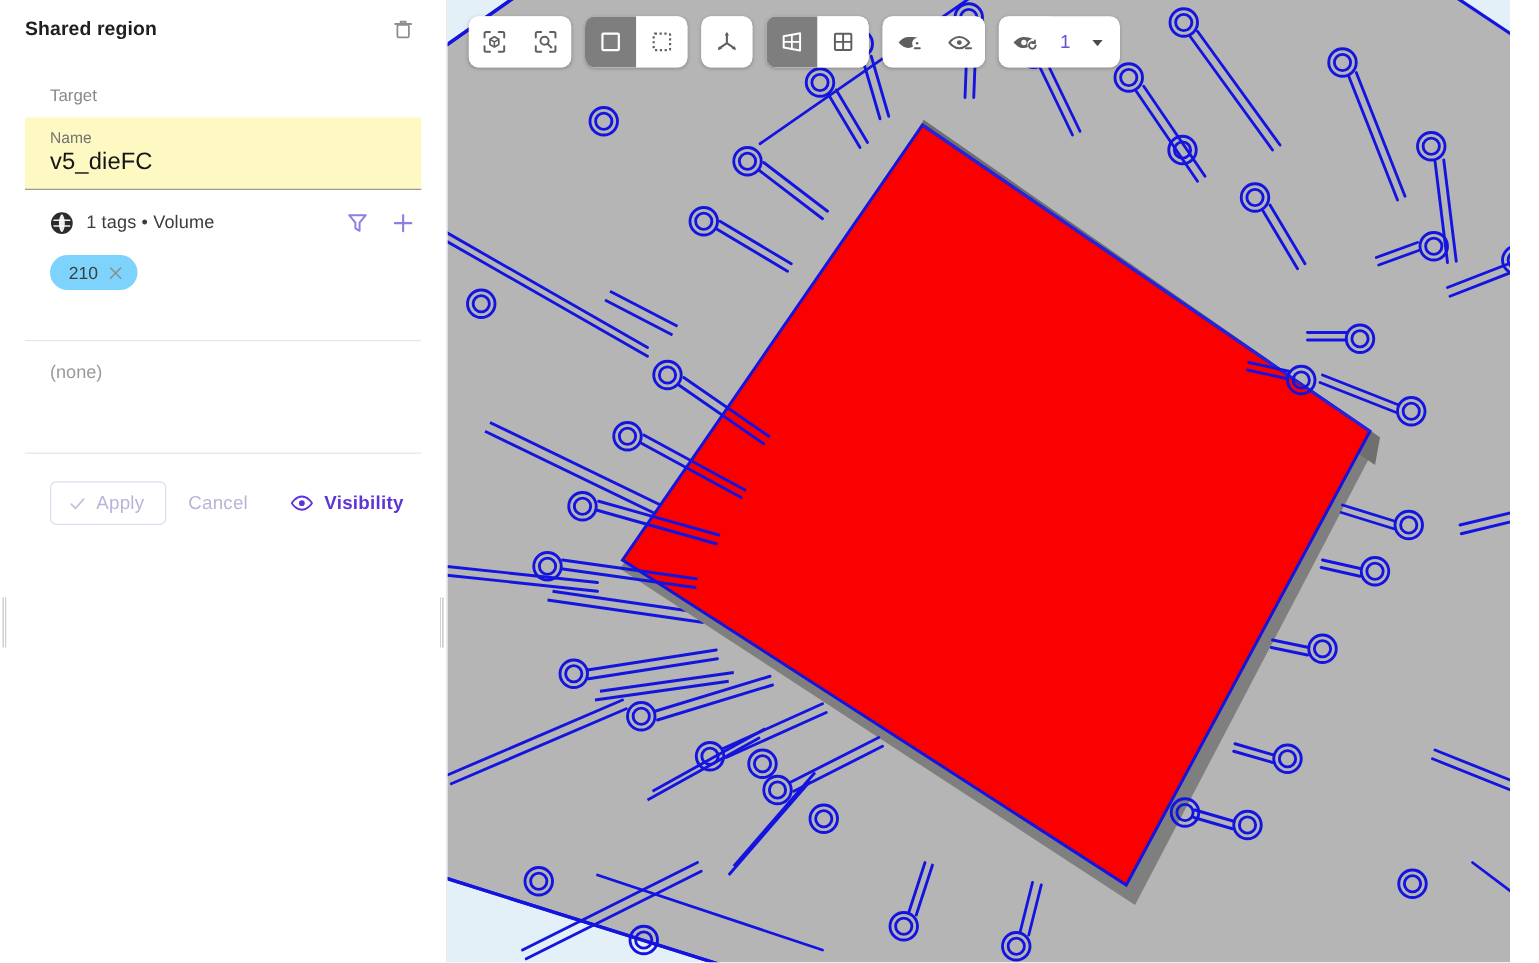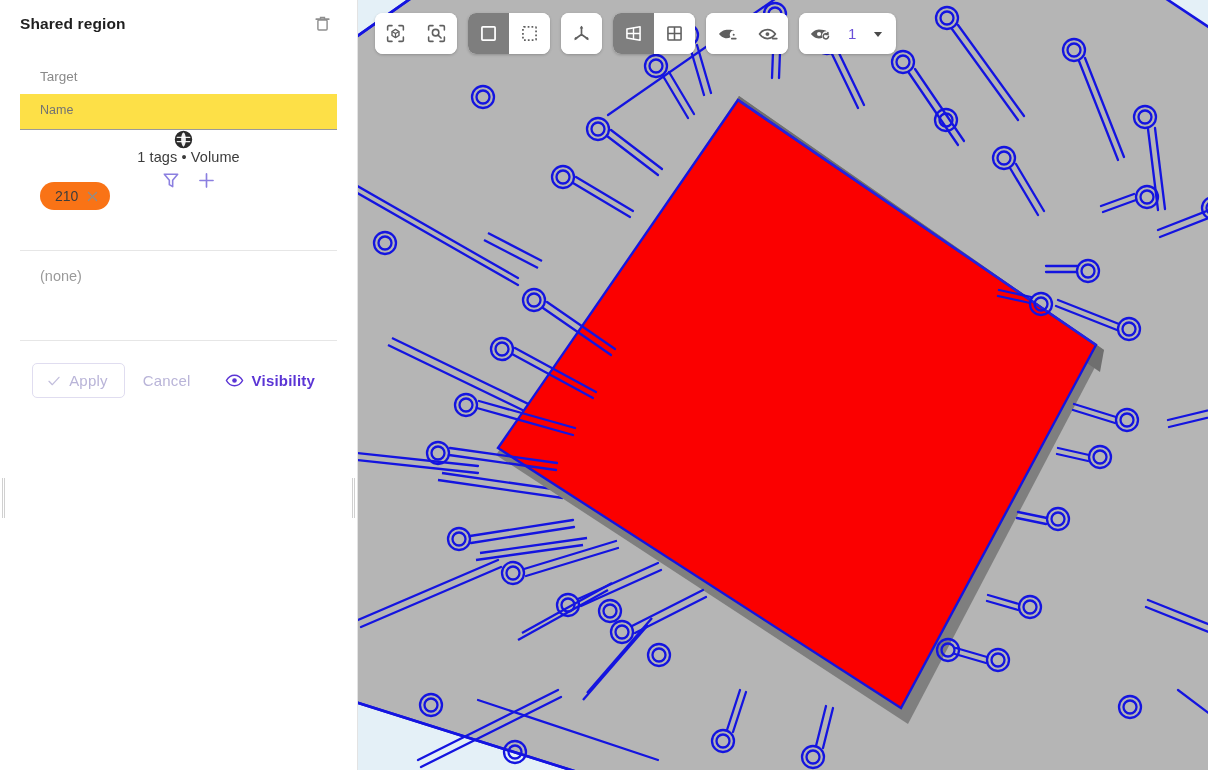--- a/index.html
+++ b/index.html
@@ -34,65 +34,65 @@
     display: flex; align-items: center; justify-content: center;
     border-radius: 50%; cursor: pointer; background: transparent; border: none;
   }
 
   
   .field-block { margin: 22px 20px 0 20px; }
   .field-target-label {
     font-size: 13.5px; color: #8a8a8a; padding: 0 0 10px 20px;
   }
   .name-field {
-    background: #fde047;
+    background: #fef9c3;
     border-bottom: 1px solid #9a9a9a;
     padding: 9px 20px 10px 20px;
     cursor: text;
   }
   .name-label { font-size: 12.5px; color: #737373; margin-bottom: 2px; }
   .name-value { font-size: 19px; color: #151515; letter-spacing: .1px; }
 
   
   .tags-section { margin: 0 20px; }
   .tags-row {
     display: flex; align-items: center;
-    height: 52px; padding: 0 0 0 20px; flex-direction: column;
+    height: 52px; padding: 0 0 0 20px;
   }
   .globe-icon { width: 19px; height: 19px; flex: 0 0 19px; margin-right: 10px; display:block; }
   .tags-text { font-size: 14.5px; color: #3c3c3c; flex: 1; letter-spacing: .1px; }
   .tags-actions { display: flex; align-items: center; gap: 6px; }
   .tool-icon { width: 30px; height: 30px; display:flex; align-items:center; justify-content:center;
                border-radius:50%; cursor:pointer; }
 
   .chip-row { padding: 0 0 22px 20px; }
   .chip {
     display: inline-flex; align-items: center; gap: 7px;
-    background: #f97316; border-radius: 15px;
+    background: #7dd3fc; border-radius: 15px;
     padding: 6px 10px 6px 15px; cursor: default;
   }
   .chip-label { font-size: 14px; color: #3d3d3d; }
   .chip-x { width: 15px; height: 15px; cursor: pointer; display:block; }
 
   .divider { height: 1px; background: #e6e6e6; margin: 18px 20px 0 20px; }
 
   
   .usedby-title {
     font-size: 14.5px; font-weight: 700; color: #4a4a4a;
     padding: 22px 20px 0 20px; letter-spacing: .1px;
   }
   .usedby-none {
     font-size: 14.5px; color: #9a9a9a;
     padding: 17px 20px 0 40px;
   }
 
   
   .actions {
     display: flex; align-items: center;
-    padding: 22px 32px 0 40px; gap: 4px; justify-content: flex-end;
+    padding: 22px 4px 0 40px; gap: 4px;
   }
   .apply-btn {
     display: flex; align-items: center; gap: 7px;
     border: 1px solid #e0ddf0; border-radius: 5px;
     padding: 8px 16px 8px 13px;
     background: #fff; cursor: default;
   }
   .apply-label { font-size: 15px; color: #b9b4d8; letter-spacing:.2px; }
   .check-icon { width: 16px; height: 16px; display: block; }
   .cancel-btn {
@@ -164,20 +164,21 @@
           <path d="M9.5 6V4.3h5V6" stroke="#8e8e8e" stroke-width="1.8" stroke-linecap="round"></path>
           <rect x="6.2" y="7.5" width="11.6" height="12.6" rx="1.3" stroke="#8e8e8e" stroke-width="1.8"></rect>
         </svg>
       </div>
     </div>
 
     <div class="field-block">
       <div class="field-target-label">Target</div>
       <div class="name-field">
         <div class="name-label">Name</div>
+        <div class="name-value">v5_dieFC</div>
       </div>
     </div>
 
     <div class="tags-section">
       <div class="tags-row">
         <svg class="globe-icon" viewBox="0 0 24 24">
           <circle cx="12" cy="12" r="10" fill="#2b2b2b"></circle>
           <path d="M12 2.3c-2 2.4-3 5.7-3 9.7s1 7.3 3 9.7c2-2.4 3-5.7 3-9.7s-1-7.3-3-9.7z" fill="#ffffff" opacity=".92"></path>
           <path d="M2.4 9.2h19.2M2.4 14.8h19.2" stroke="#ffffff" stroke-width="1.5" opacity=".92"></path>
           <circle cx="12" cy="12" r="10" fill="none" stroke="#2b2b2b" stroke-width="2"></circle>

